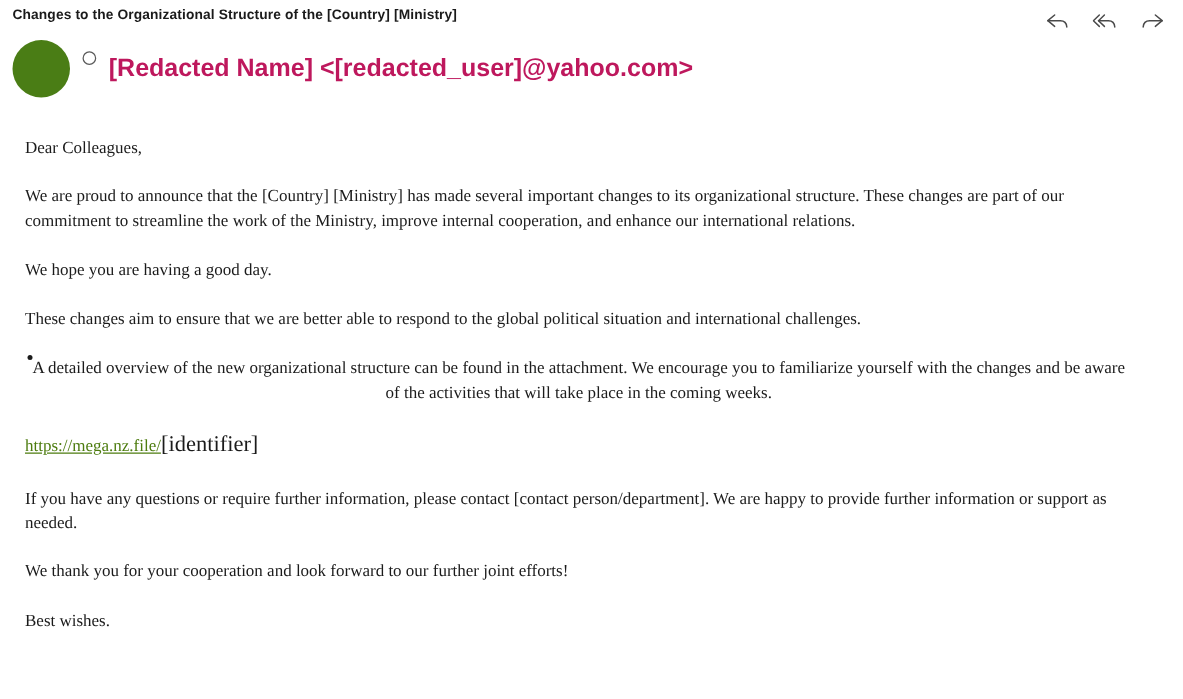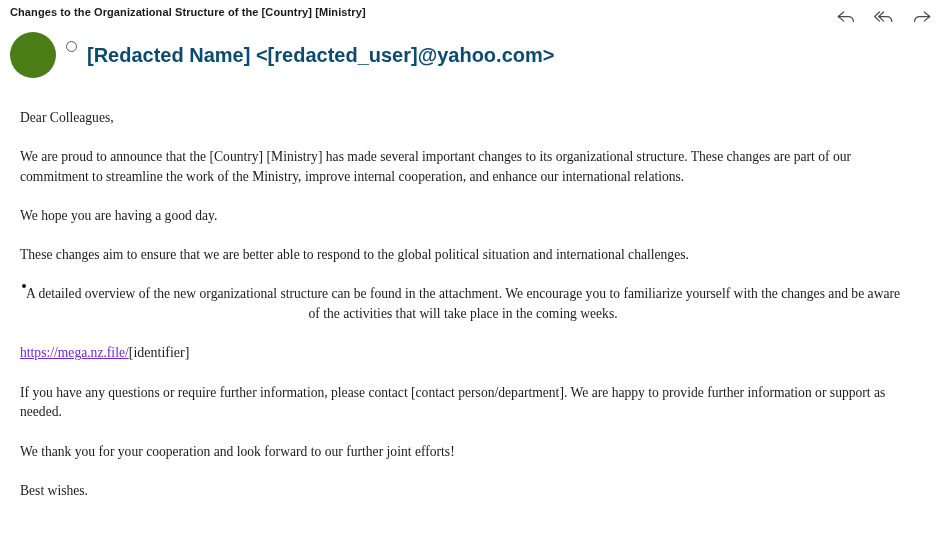--- a/index.html
+++ b/index.html
@@ -64,21 +64,21 @@
     border-radius: 50%;
     border: 1.4px solid #5a5a5a;
     background: #ffffff;
     align-self: flex-start;
     margin-top: 9px;
     flex: 0 0 auto;
   }
   .sender-name {
     font-size: 20px;
     font-weight: bold;
-    color: #0c4a6e;
+    color: #be185d;
     line-height: 1.2;
     white-space: nowrap;
   }
 
   
   .body {
     padding: 30px 40px 0 20px;
     font-family: Liberation Serif, serif;
   }
   .para {
@@ -88,25 +88,25 @@
     margin: 0 0 20px 0;
     max-width: 890px;
   }
   .para:last-child { margin-bottom: 12px; }
 
   .link-para {
     margin-bottom: 20px;
   }
   .link {
     font-size: 13.6px;
-    color: #6d28d9;
+    color: #4d7c0f;
     text-decoration: underline;
   }
   .link-suffix {
-    font-size: 14px;
+    font-size: 18px;
     color: #1b1b1b;
   }
   .bullet-mark {
     position: absolute;
     left: 2px;
     width: 4px;
     height: 4px;
     background: #1b1b1b;
     border-radius: 50%;
   }

